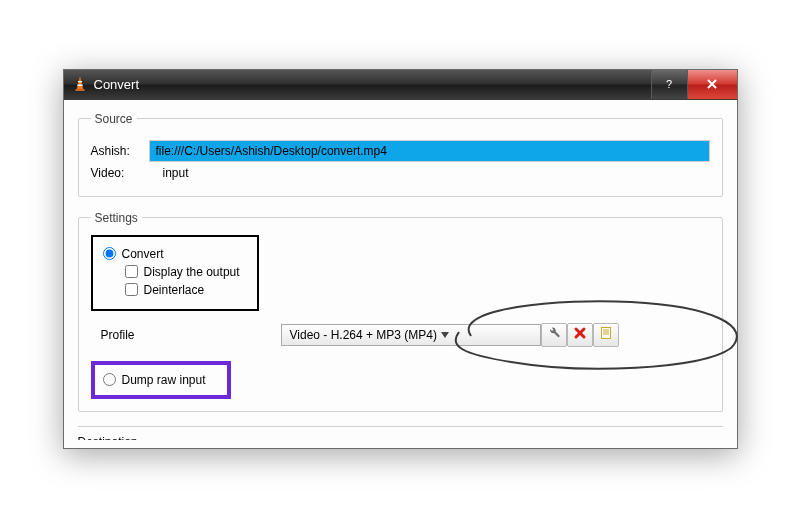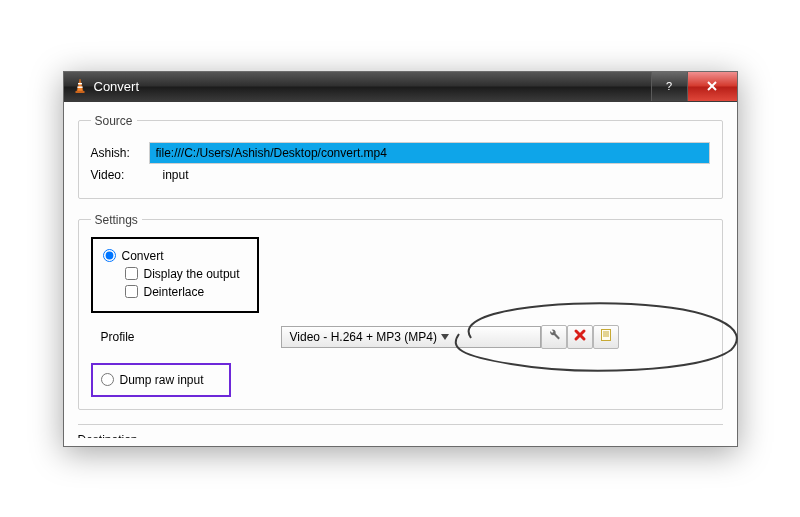--- a/index.html
+++ b/index.html
@@ -80,21 +80,21 @@
   .radio-line, .check-line { display:flex; align-items:center; gap:6px; margin:4px 0; }
   input[type=radio], input[type=checkbox] { margin:0; }
   
   .hl-box {
     border: 2px solid #000;
     padding: 6px 10px 8px 10px;
     width: 168px;
     margin-bottom: 12px;
   }
   .hl-box-dump {
-    border: 2px solid #6d28d9;
+    border: 4px solid #6d28d9;
     padding: 4px 8px;
     width: 140px;
     margin-top: 14px;
   }
   .check-group { margin-left: 22px; margin-top:2px; }
   
   .profile-row { display:flex; align-items:center; gap:0; margin-top:12px; position:relative; }
   .profile-row .plabel { min-width: 60px; margin-left:10px; }
   .profile-combo-wrap { position:relative; }
   .combo {

